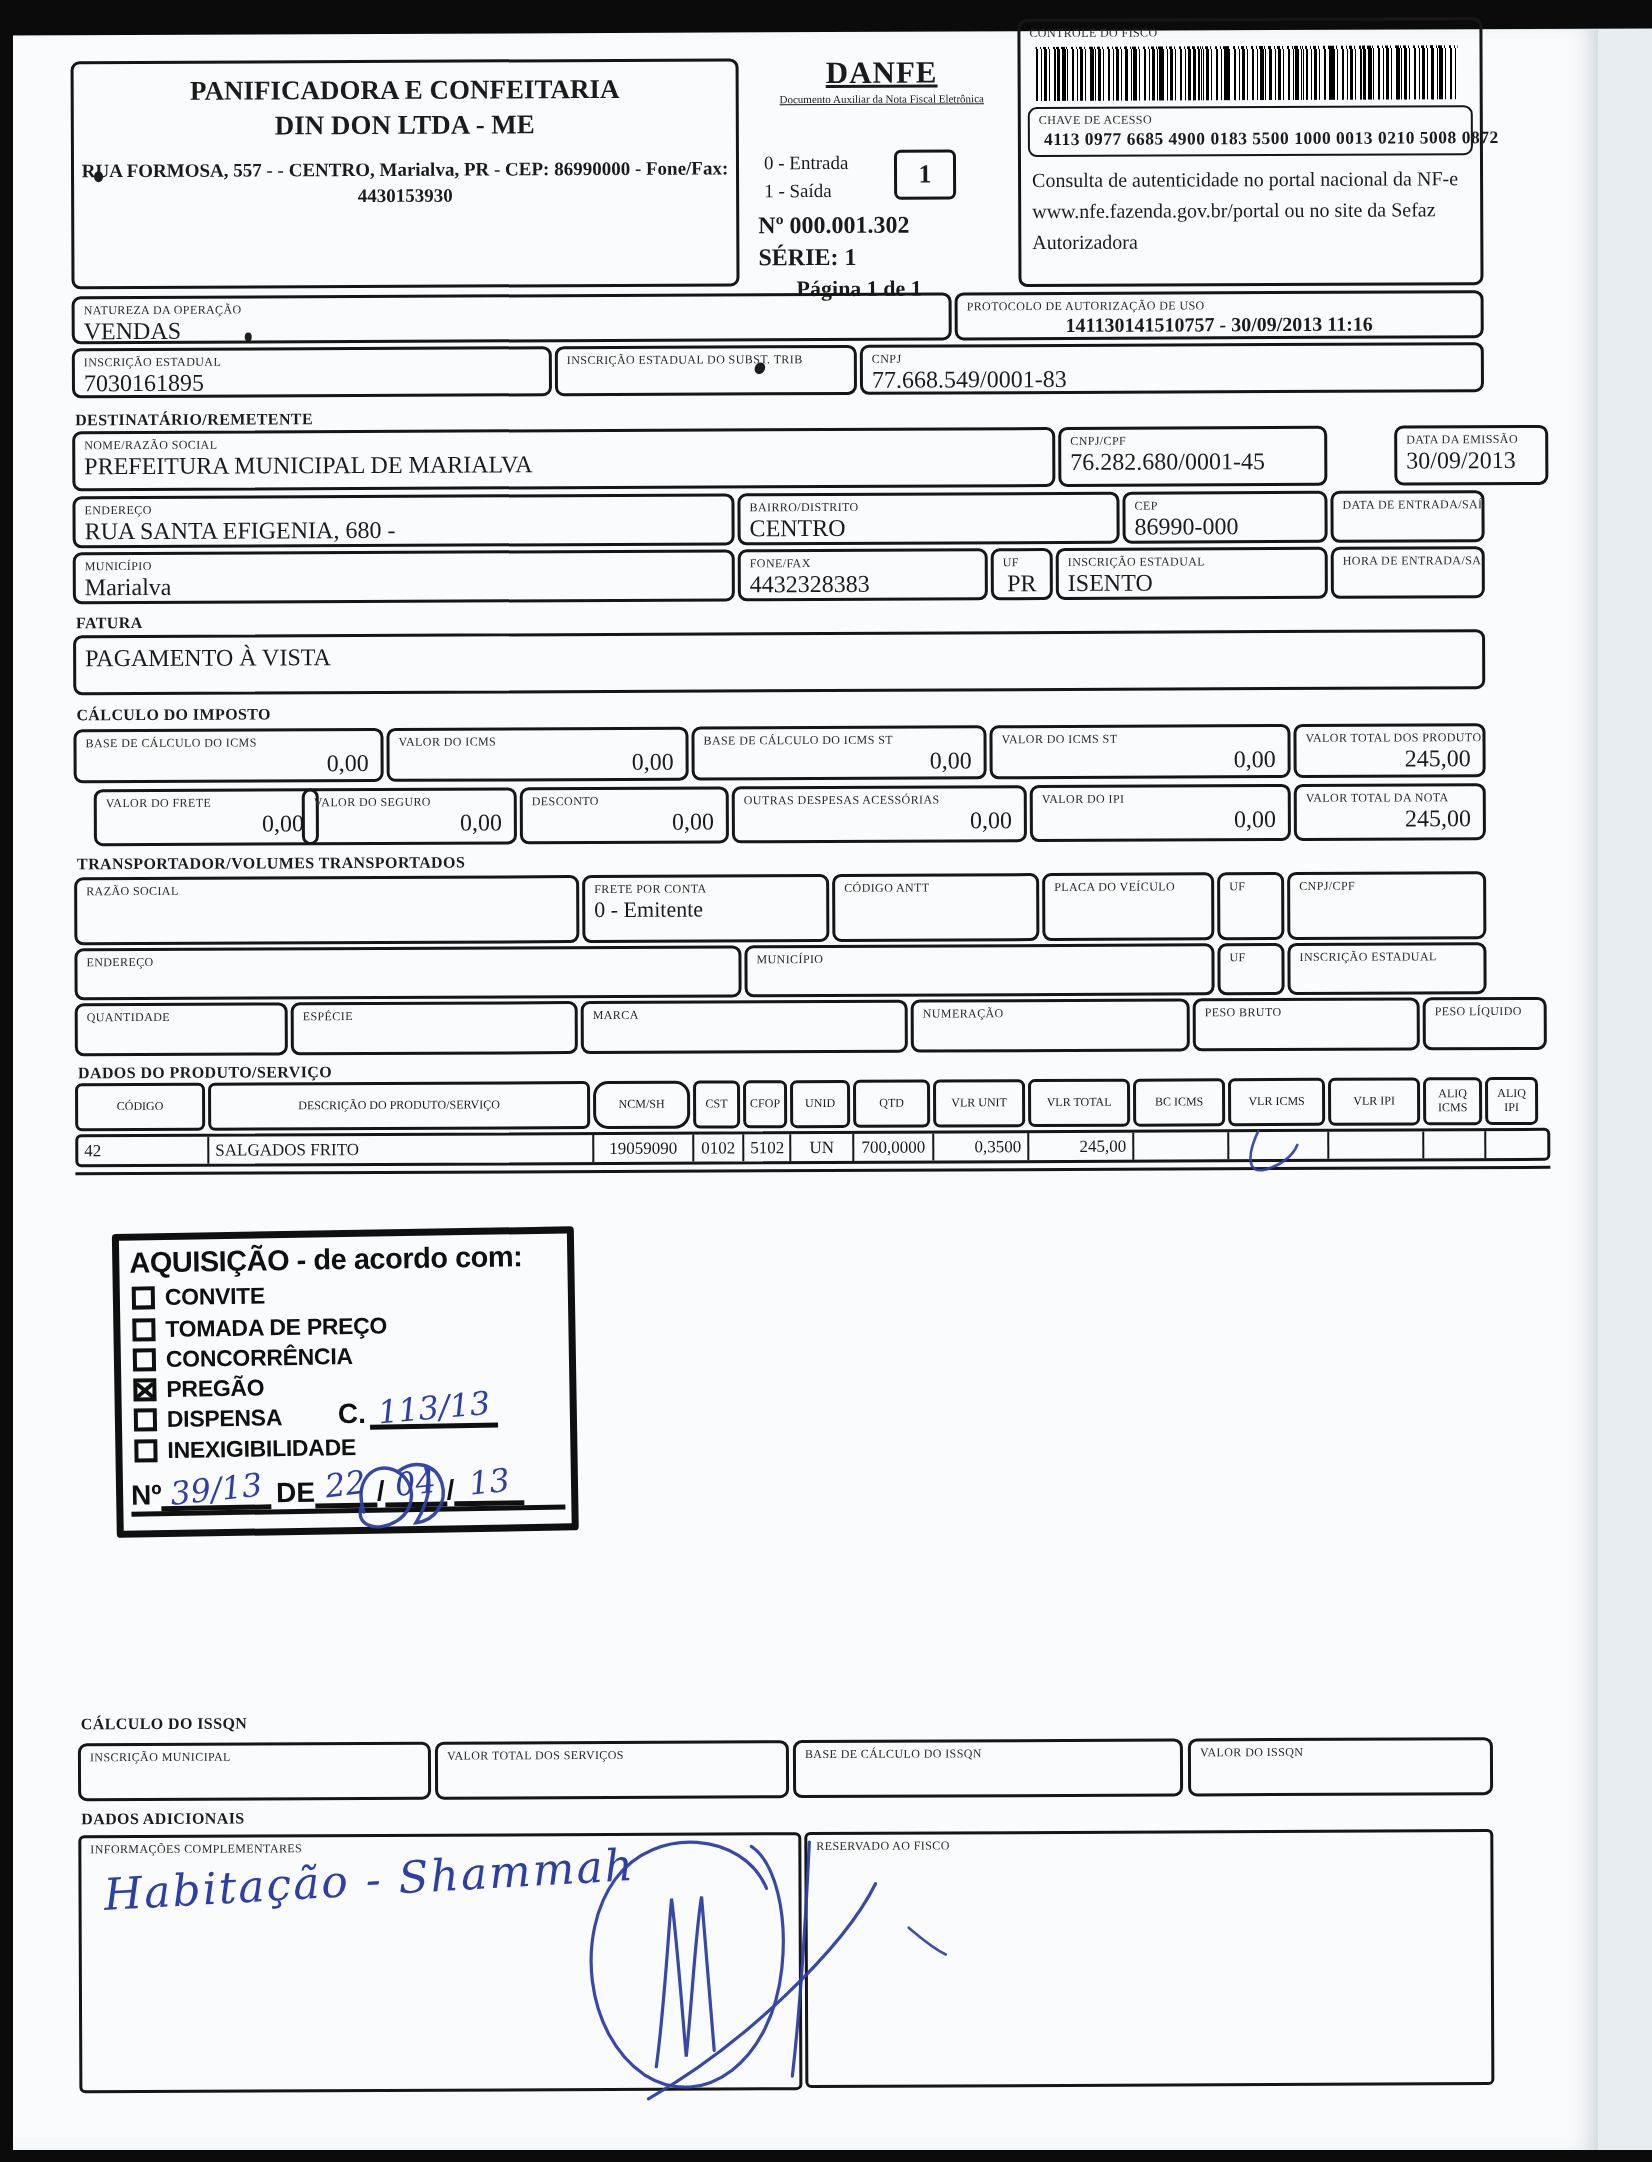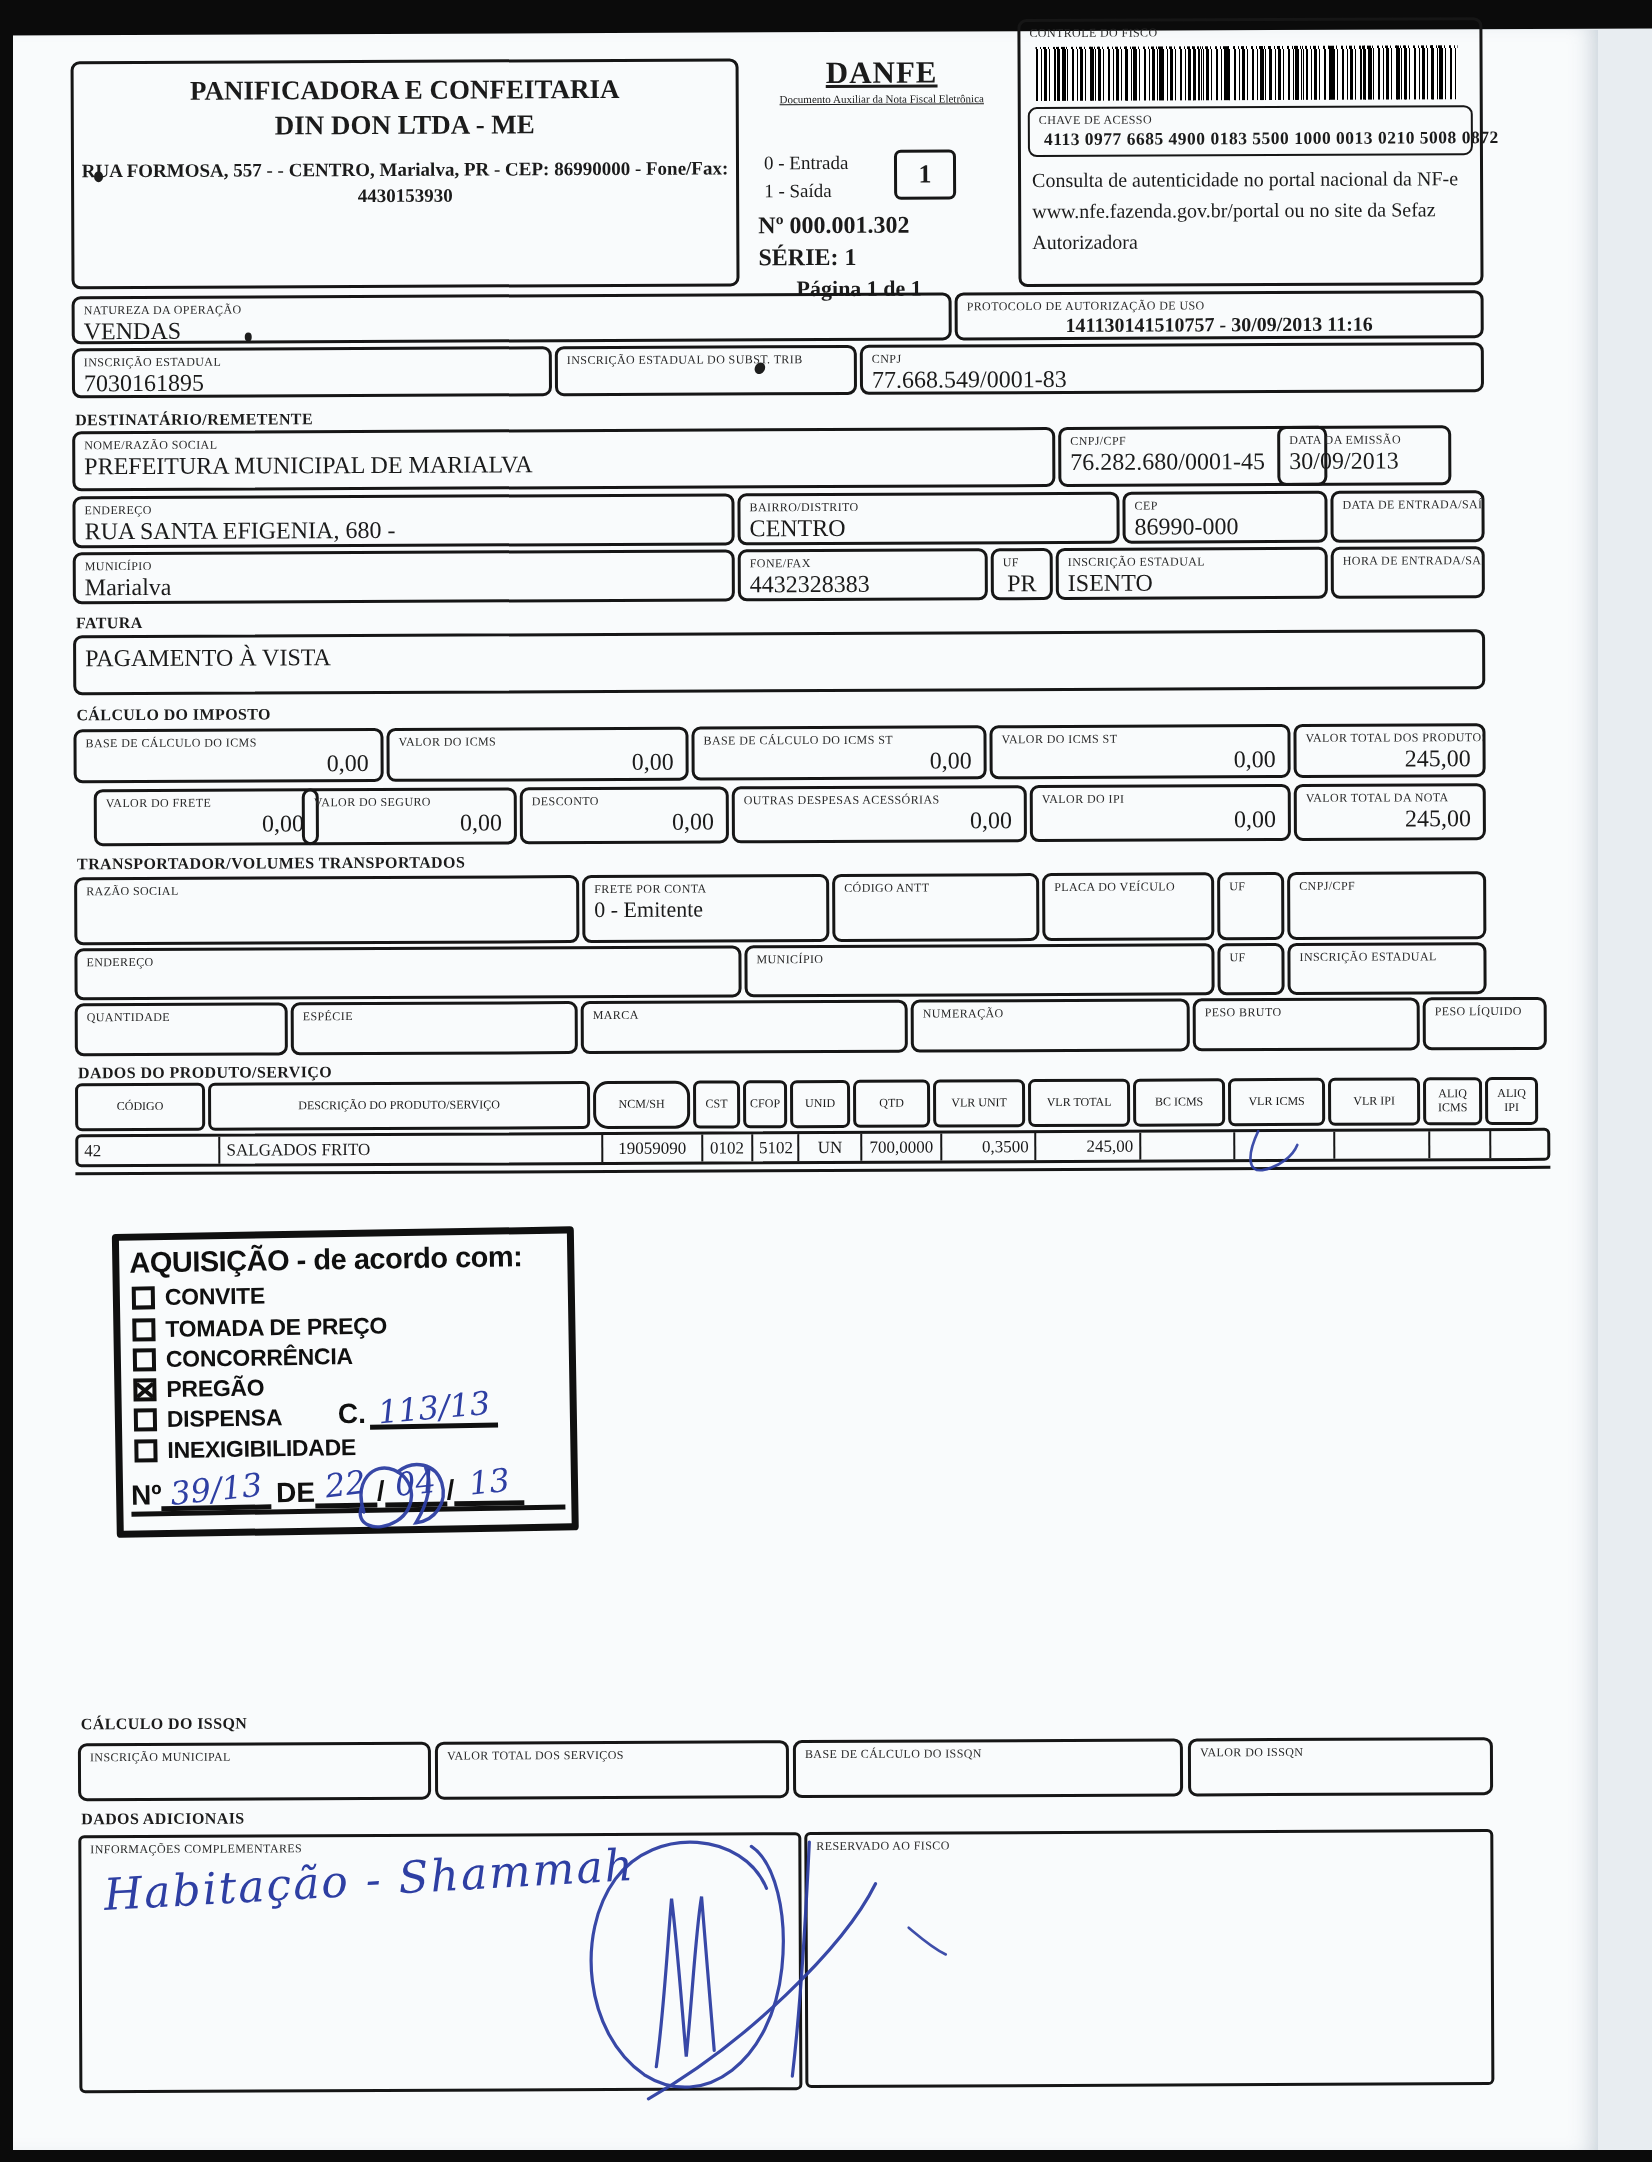--- a/index.html
+++ b/index.html
@@ -113,21 +113,21 @@
 
     <div class="sec" style="left:78px;top:408px;">DESTINATÁRIO/REMETENTE</div>
     <div class="fb" style="left:75px;top:428px;width:983px;height:60px;">
       <div class="fl">NOME/RAZÃO SOCIAL</div>
       <div class="fv">PREFEITURA MUNICIPAL DE MARIALVA</div>
     </div>
     <div class="fb" style="left:1061px;top:428px;width:269px;height:60px;">
       <div class="fl">CNPJ/CPF</div>
       <div class="fv">76.282.680/0001-45</div>
     </div>
-    <div class="fb" style="left:1280px;top:428px;width:174px;height:60px;">
+    <div class="fb" style="left:1397px;top:428px;width:154px;height:60px;">
       <div class="fl">DATA DA EMISSÃO</div>
       <div class="fv">30/09/2013</div>
     </div>
     <div class="fb" style="left:75px;top:493px;width:662px;height:52px;">
       <div class="fl">ENDEREÇO</div>
       <div class="fv">RUA SANTA EFIGENIA, 680 -</div>
     </div>
     <div class="fb" style="left:740px;top:493px;width:382px;height:52px;">
       <div class="fl">BAIRRO/DISTRITO</div>
       <div class="fv">CENTRO</div>
@@ -272,21 +272,21 @@
       <div class="hcell" style="width:77px;">QTD</div>
       <div class="hcell" style="width:92px;">VLR UNIT</div>
       <div class="hcell" style="width:102px;">VLR TOTAL</div>
       <div class="hcell" style="width:92px;">BC ICMS</div>
       <div class="hcell" style="width:97px;">VLR ICMS</div>
       <div class="hcell" style="width:92px;">VLR IPI</div>
       <div class="hcell" style="width:59px;font-family:Liberation Serif, serif;">ALIQ ICMS</div>
       <div class="hcell" style="width:53px;">ALIQ IPI</div>
     </div>
     <div class="fb" style="left:75px;top:1131px;width:1475px;height:33px;border-radius:6px;display:flex;">
-      <div class="dcell" style="width:143px;">42</div>
+      <div class="dcell" style="width:131px;">42</div>
       <div class="dcell" style="width:385px;">SALGADOS FRITO</div>
       <div class="dcell tctr" style="width:100px;">19059090</div>
       <div class="dcell tctr" style="width:50px;">0102</div>
       <div class="dcell tctr" style="width:47px;">5102</div>
       <div class="dcell tctr" style="width:63px;">UN</div>
       <div class="dcell tctr" style="width:80px;">700,0000</div>
       <div class="dcell tnum" style="width:95px;">0,3500</div>
       <div class="dcell tnum" style="width:105px;">245,00</div>
       <div class="dcell" style="width:95px;"></div>
       <div class="dcell" style="width:100px;"></div>

